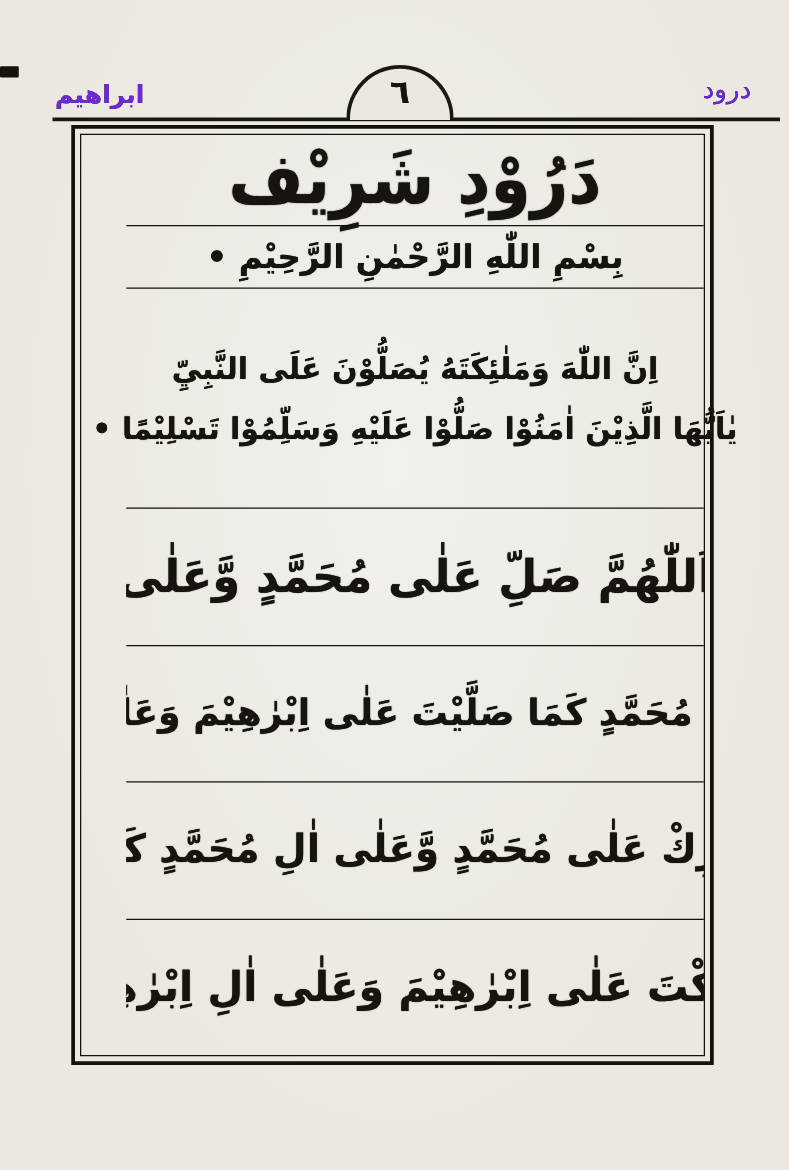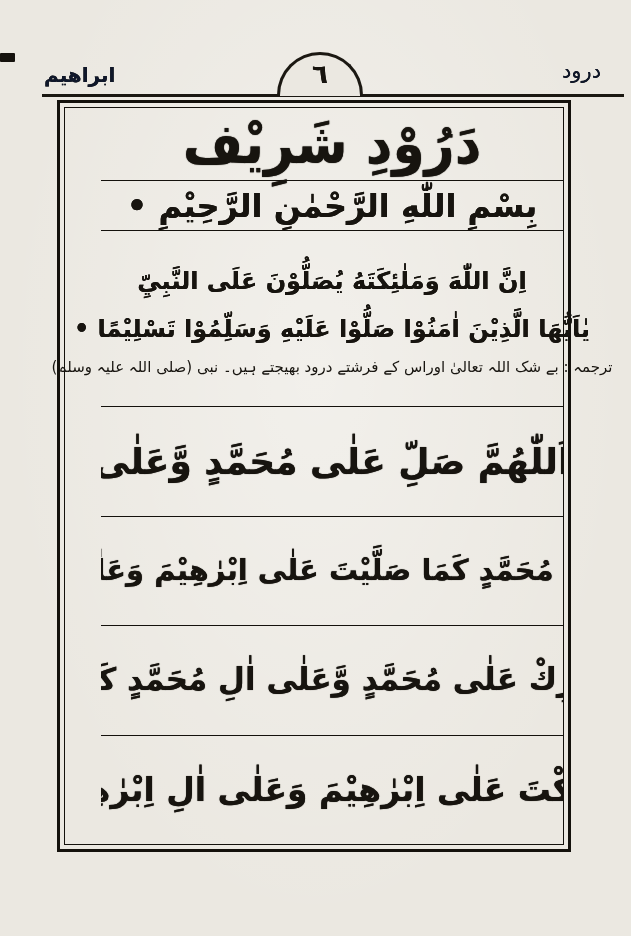--- a/index.html
+++ b/index.html
@@ -6,21 +6,21 @@
   html,body { width:631px; height:936px; }
   body {
     position:relative;
     font-family:"DejaVu Sans", sans-serif;
     background:
       radial-gradient(ellipse at 50% 40%, rgba(255,255,255,.35), rgba(0,0,0,0) 70%),
       #ebe8e1;
     color:#17140f;
     overflow:hidden;
   }
-  .ink { color:#0f172a; }
+  .ink { color:#6d28d9; }
 
   
   .scan-artifact{
     position:absolute; left:0; top:53px; width:15px; height:9px;
     background:#15120d; border-radius:1px;
   }
   .header-left{
     position:absolute; left:44px; top:63px;
     font-size:20px; font-weight:bold; direction:rtl;
     text-shadow:0 0 .5px #17140f;
@@ -68,21 +68,21 @@
   .title-text{
     font-size:52px; font-weight:bold; line-height:1;
     transform:scaleY(1.08);
     text-shadow:0 0 1px #17140f;
     white-space:nowrap;
   }
   .row-bismillah{
     height:50px; display:flex; align-items:center; justify-content:center;
   }
   .bismillah-text{
-    font-size:32px; font-weight:bold; white-space:nowrap;
+    font-size:26px; font-weight:bold; white-space:nowrap;
     text-shadow:0 0 .6px #17140f;
   }
   .row-verse{
     height:176px; display:flex; flex-direction:column;
     align-items:center; justify-content:center; gap:2px;
     padding:2px 6px;
   }
   .verse-line{
     font-size:24px; font-weight:bold; line-height:46px; white-space:nowrap;
     text-shadow:0 0 .6px #17140f;
@@ -127,21 +127,20 @@
       <span class="title-text">دَرُوْدِ شَرِيْف</span>
     </div>
 
     <div class="row row-bismillah">
       <span class="bismillah-text">بِسْمِ اللّٰهِ الرَّحْمٰنِ الرَّحِيْمِ •</span>
     </div>
 
     <div class="row row-verse">
       <div class="verse-line">اِنَّ اللّٰهَ وَمَلٰئِكَتَهُ يُصَلُّوْنَ عَلَى النَّبِيِّ</div>
       <div class="verse-line">يٰاَيُّهَا الَّذِيْنَ اٰمَنُوْا صَلُّوْا عَلَيْهِ وَسَلِّمُوْا تَسْلِيْمًا •</div>
-      <div class="trans-line">ترجمہ : بے شک اللہ تعالیٰ اوراس کے فرشتے درود بھیجتے ہیں۔ نبی (صلی اللہ علیہ وسلم)</div>
     </div>
 
     <div class="row row-durood">
       <span class="durood-text fs-xl">اَللّٰهُمَّ صَلِّ عَلٰى مُحَمَّدٍ وَّعَلٰى</span>
     </div>
 
     <div class="row row-durood">
       <span class="durood-text fs-s">اٰلِ مُحَمَّدٍ كَمَا صَلَّيْتَ عَلٰى اِبْرٰهِيْمَ وَعَلٰى</span>
     </div>
 

